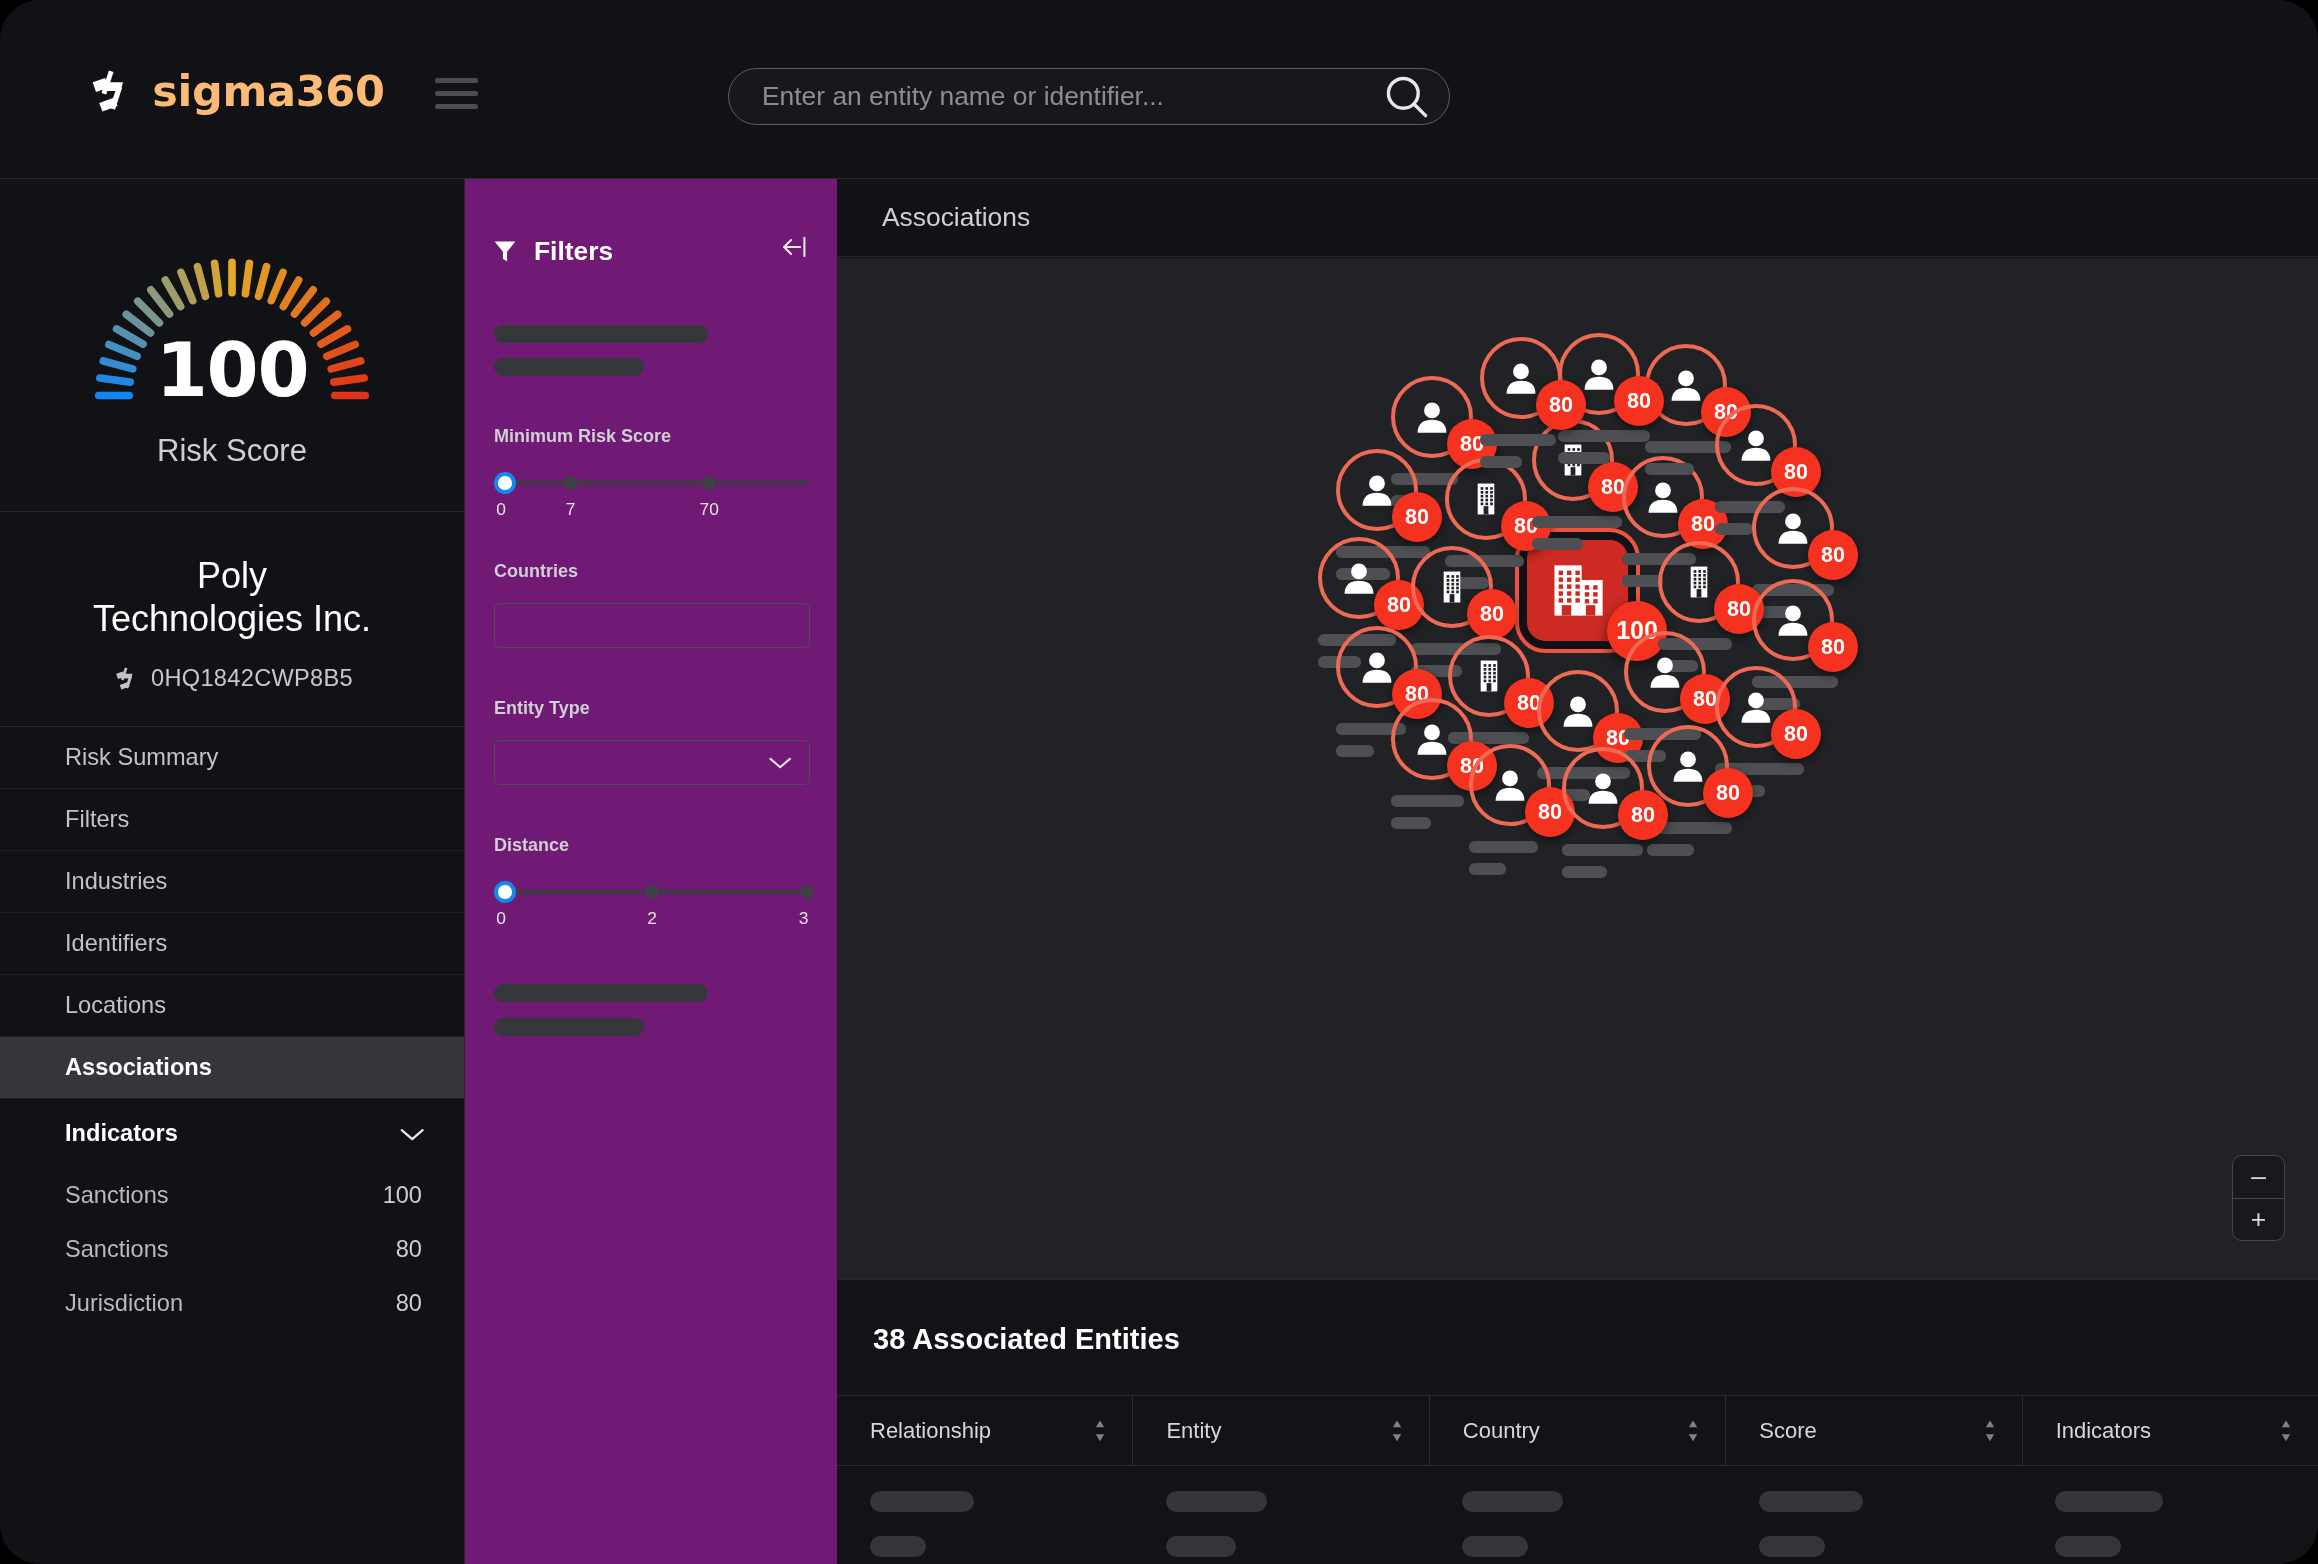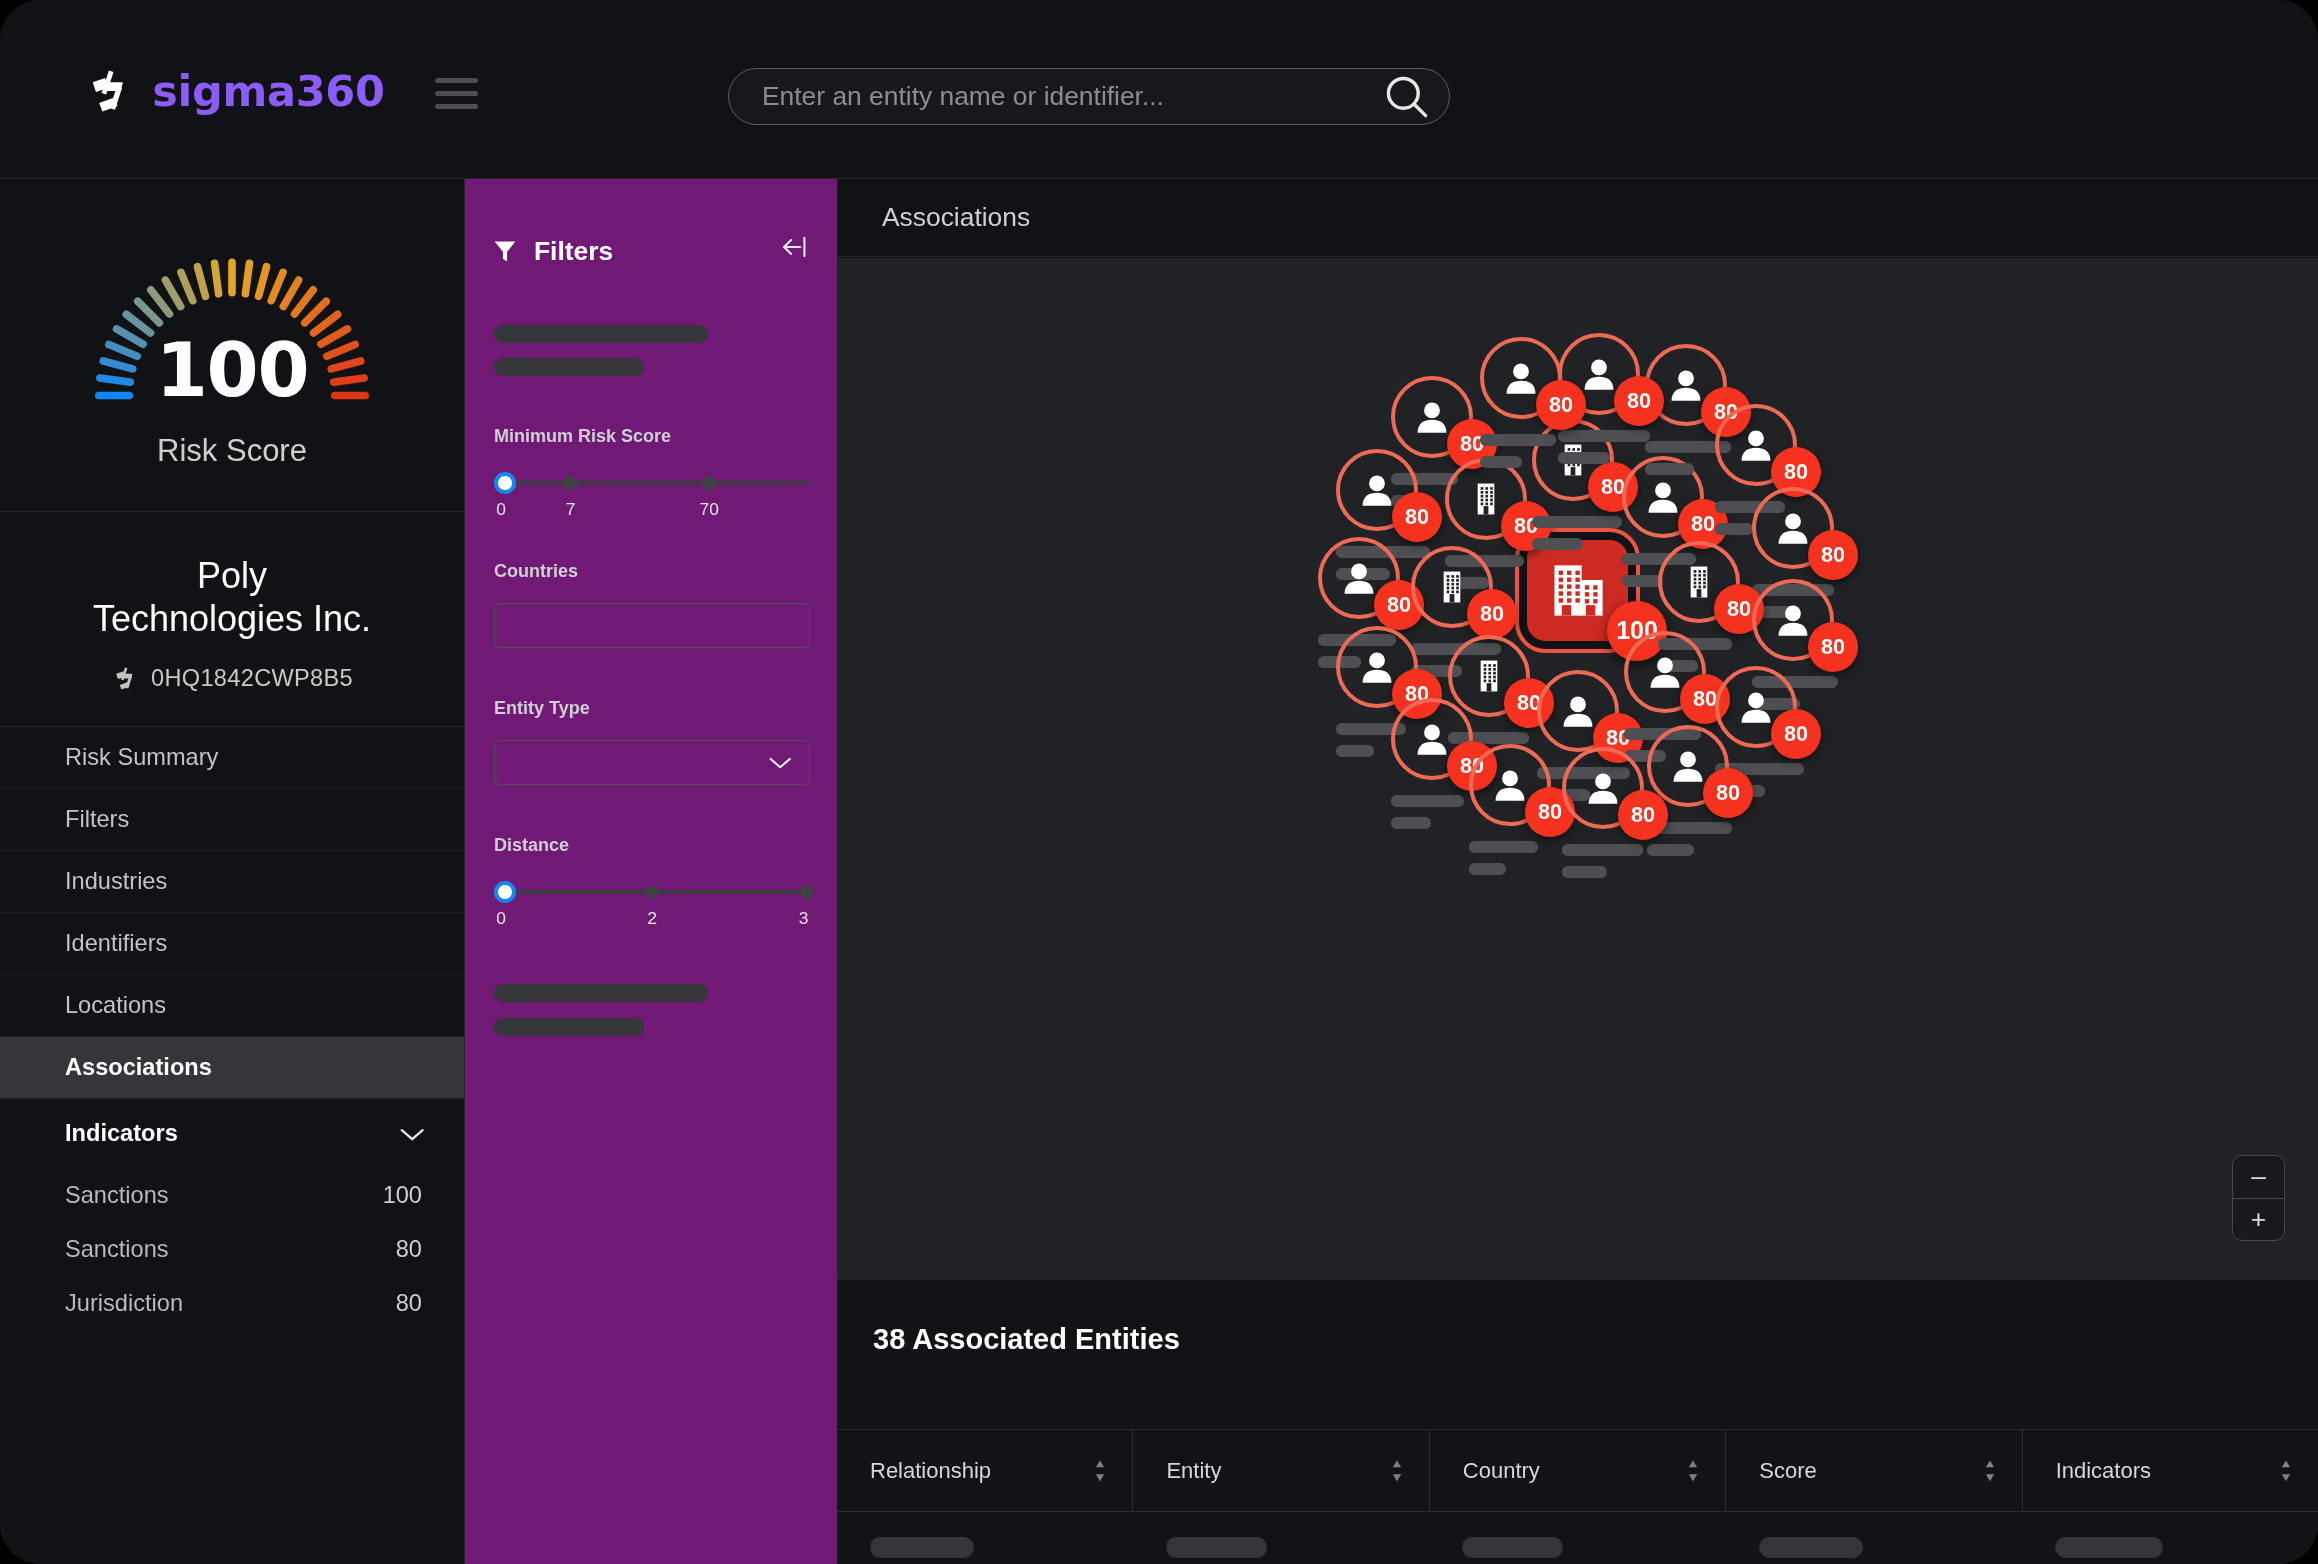--- a/index.html
+++ b/index.html
@@ -21,21 +21,21 @@
     position: absolute; top: 0; left: 0; right: 0; height: 179px;
     background: #111215;
     border-bottom: 1.4px solid #26282c;
   }
   .logo-wrap {
     position: absolute; left: 83px; top: 64px;
     display: flex; align-items: center; gap: 15.3px;
   }
   .logo-mark { width: 54px; height: 54px; }
   .logo-text {
-    font-size: 43px; font-weight: 700; color: #8b5cf6; letter-spacing: -0.3px;
+    font-size: 43px; font-weight: 700; color: #fdba74; letter-spacing: -0.3px;
     font-family: "DejaVu Sans", sans-serif;
   }
   .hamburger {
     position: absolute; left: 435px; top: 78px;
     width: 43px; height: 31px;
     display: flex; flex-direction: column; justify-content: space-between;
     cursor: pointer;
   }
   .hamburger i { display: block; height: 4.9px; background: #4b4d52; border-radius: 2.8px; }
   .search-box {
@@ -216,21 +216,21 @@
   .zoom-btn.top { border-bottom: 1.4px solid #45474b; }
 
   
   .table-area {
     position: absolute; top: 1100px; left: 0; right: 0; bottom: 0;
     background: #121317; border-top: 1.4px solid #26282c;
   }
   .table-title {
     padding: 43px 0 39px 36px; font-size: 29px; color: #fff; font-weight: 700;
   }
-  .thead { display: flex; border-top: 1.4px solid #2a2c30; border-bottom: 1.4px solid #2a2c30; height: 83px; margin-top: 34px; }
+  .thead { display: flex; border-top: 1.4px solid #2a2c30; border-bottom: 1.4px solid #2a2c30; height: 71px; }
   .th {
     flex: 1; display: flex; align-items: center; justify-content: space-between;
     padding: 0 25px 0 33px; font-size: 22px; color: #d6d7da;
     border-right: 1.4px solid #2a2c30; cursor: pointer;
   }
   .th:last-child { border-right: 0; }
   .sort-icon { width: 14px; height: 23.6px; }
   .tbody { padding-top: 12.5px; }
   .trow { display: flex; height: 45px; align-items: center; }
   .tcell { flex: 1; padding-left: 33px; }

